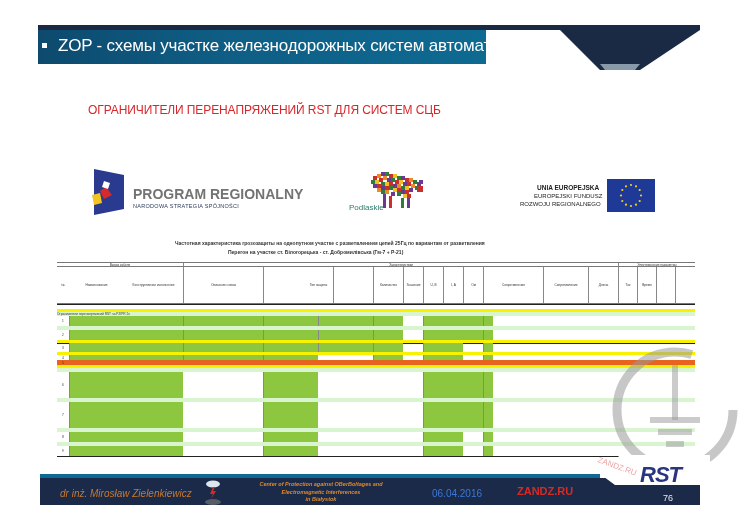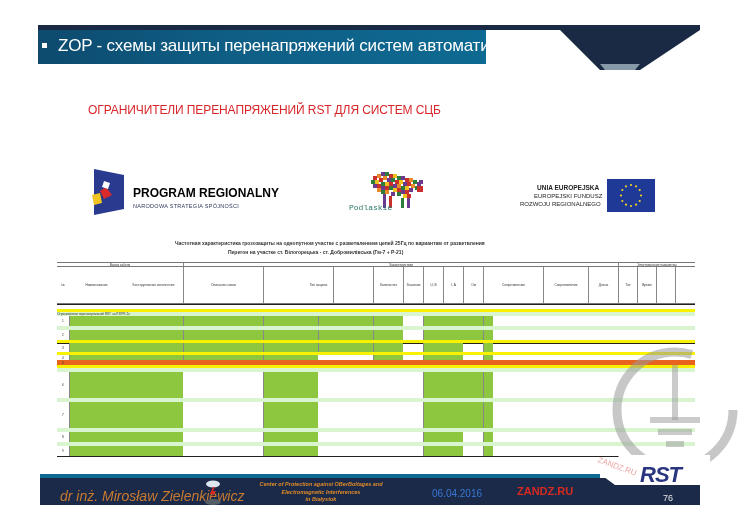--- a/index.html
+++ b/index.html
@@ -10,24 +10,24 @@
   .hdr { position: absolute; left: 38px; top: 25px; width: 448px; height: 39px; background: linear-gradient(90deg, #0d4a6e 0%, #0f5d84 40%, #0e6a92 100%); }
   .hdr-top { position: absolute; left: 38px; top: 25px; width: 447px; height: 5px; background: #1a2a44; }
   .hdr-dark { position: absolute; left: 0; top: 0; width: 750px; height: 80px; pointer-events: none; }
   .hdr-text { position: absolute; left: 58px; top: 36px; color: #ffffff; font-size: 17px; white-space: nowrap; letter-spacing: -0.2px; }
   .hdr-bullet { position: absolute; left: 42px; top: 43px; width: 5px; height: 5px; background: #fff; }
 
   .subtitle { position: absolute; left: 88px; top: 103px; color: #d9262a; font-size: 12px; white-space: nowrap; letter-spacing: -0.1px; }
 
   
   .logo-pr { position: absolute; left: 90px; top: 169px; width: 34px; height: 46px; }
-  .logo-pr-title { position: absolute; left: 133px; top: 186px; color: #000000; font-size: 12px; font-weight: bold; white-space: nowrap; }
+  .logo-pr-title { position: absolute; left: 133px; top: 186px; color: #737373; font-size: 14px; font-weight: bold; white-space: nowrap; }
   .logo-pr-sub { position: absolute; left: 133px; top: 203px; color: #2c3a5a; font-size: 5.5px; letter-spacing: 0.3px; white-space: nowrap; }
   .logo-podlaskie-img { position: absolute; left: 367px; top: 168px; width: 62px; height: 42px; }
-  .logo-podlaskie-text { position: absolute; left: 349px; top: 203px; color: #2a7a6a; font-size: 8px; white-space: nowrap; font-family: Liberation Mono, monospace; }
+  .logo-podlaskie-text { position: absolute; left: 349px; top: 203px; color: #2a7a6a; font-size: 8px; white-space: nowrap; }
   .ue-t1 { position: absolute; left: 537px; top: 184px; font-size: 6.5px; font-weight: bold; color: #222; white-space: nowrap; }
   .ue-t2 { position: absolute; left: 534px; top: 193px; font-size: 6px; color: #222; white-space: nowrap; text-align: right; width: 66px; }
   .ue-t3 { position: absolute; left: 520px; top: 201px; font-size: 6px; color: #222; white-space: nowrap; text-align: right; width: 80px; }
   .eu-flag { position: absolute; left: 607px; top: 179px; width: 48px; height: 33px; background: #1e3a96; }
 
   
   .tbl-title1 { position: absolute; left: 175px; top: 240px; font-size: 5px; color: #333; white-space: nowrap; font-weight: bold; }
   .tbl-title2 { position: absolute; left: 228px; top: 249px; font-size: 5px; color: #333; white-space: nowrap; font-weight: bold; }
   .tbl { position: absolute; left: 57px; top: 262px; width: 638px; height: 200px; font-size: 3.2px; color: #333; }
   .tbl .row { position: absolute; left: 0; width: 638px; }
@@ -38,42 +38,42 @@
   .y { background: #f8f200; }
   .o { background: #e8641e; }
   .wline { position: absolute; left: 0; width: 638px; height: 1px; background: #222; }
 
   
   .wm { position: absolute; left: 600px; top: 335px; width: 150px; height: 150px; pointer-events: none; }
 
   
   .ftr { position: absolute; left: 40px; top: 478px; width: 660px; height: 27px; background: #1b2a48; }
   .ftr-strip { position: absolute; left: 40px; top: 474px; width: 560px; height: 5px; background: #0e6a92; }
-  .ftr-author { position: absolute; left: 60px; top: 488px; color: #c87a30; font-size: 14px; font-style: italic; white-space: nowrap; }
+  .ftr-author { position: absolute; left: 60px; top: 488px; color: #c87a30; font-size: 10px; font-style: italic; white-space: nowrap; }
   .ftr-center { position: absolute; left: 236px; top: 481px; width: 170px; color: #e08a2a; font-size: 5.5px; font-style: italic; font-weight: bold; text-align: center; line-height: 7.5px; }
   .ftr-date { position: absolute; left: 432px; top: 488px; color: #3a78d8; font-size: 10px; white-space: nowrap; }
   .ftr-site { position: absolute; left: 517px; top: 485px; color: #d82a22; font-size: 11px; font-weight: bold; white-space: nowrap; }
   .ftr-page { position: absolute; left: 663px; top: 493px; color: #e8e8e8; font-size: 9px; white-space: nowrap; }
   .ftr-lightning { position: absolute; left: 204px; top: 479px; width: 18px; height: 26px; }
   .rst-logo { position: absolute; left: 640px; top: 462px; color: #2a3580; font-size: 22px; font-weight: bold; font-style: italic; letter-spacing: -1px; white-space: nowrap; }
   .rst-tag { position: absolute; left: 597px; top: 462px; color: #e88a8a; font-size: 8px; transform: rotate(20deg); white-space: nowrap; opacity: 0.8; }
 </style>
 </head>
 <body>
 
 <div class="slide">
 
   <div class="hdr"></div>
   <div class="hdr-top"></div>
   <svg class="hdr-dark" viewBox="0 0 750 80">
     <polygon points="480,25 700,25 700,30 640,70 600,70 560,30 485,30" fill="#1a2a44"></polygon>
     <polygon points="600,64 640,64 635,70 605,70" fill="#8899aa"></polygon>
   </svg>
   <div class="hdr-bullet"></div>
-  <div class="hdr-text">ZOP - схемы защиты перенапряжений систем автоматики</div>
+  <div class="hdr-text">ZOP - схемы участке железнодорожных систем автоматики</div>
 
   <div class="subtitle">ОГРАНИЧИТЕЛИ ПЕРЕНАПРЯЖЕНИЙ RST ДЛЯ СИСТЕМ СЦБ</div>
 
   <svg class="logo-pr" viewBox="0 0 34 46">
     <polygon points="4,0 34,6 34,40 4,46" fill="#2a3a8e"></polygon>
     <polygon points="10,22 16,18 22,26 14,30" fill="#d82a2a"></polygon>
     <polygon points="14,12 20,14 18,20 12,18" fill="#ffffff"></polygon>
     <polygon points="2,26 10,24 12,34 4,36" fill="#f4c420"></polygon>
   </svg>
   <div class="logo-pr-title">PROGRAM REGIONALNY</div>

